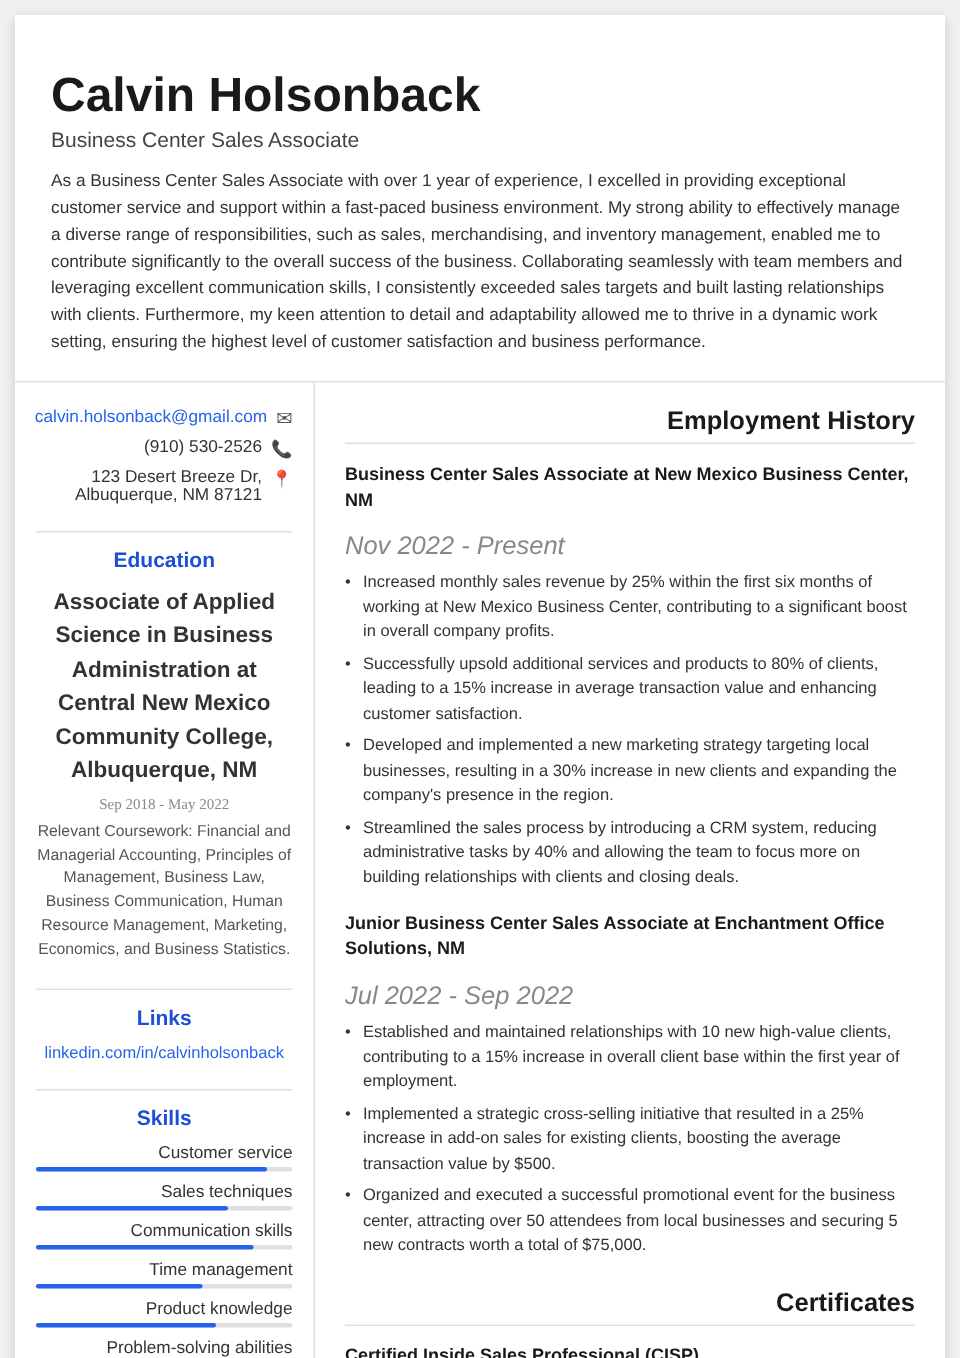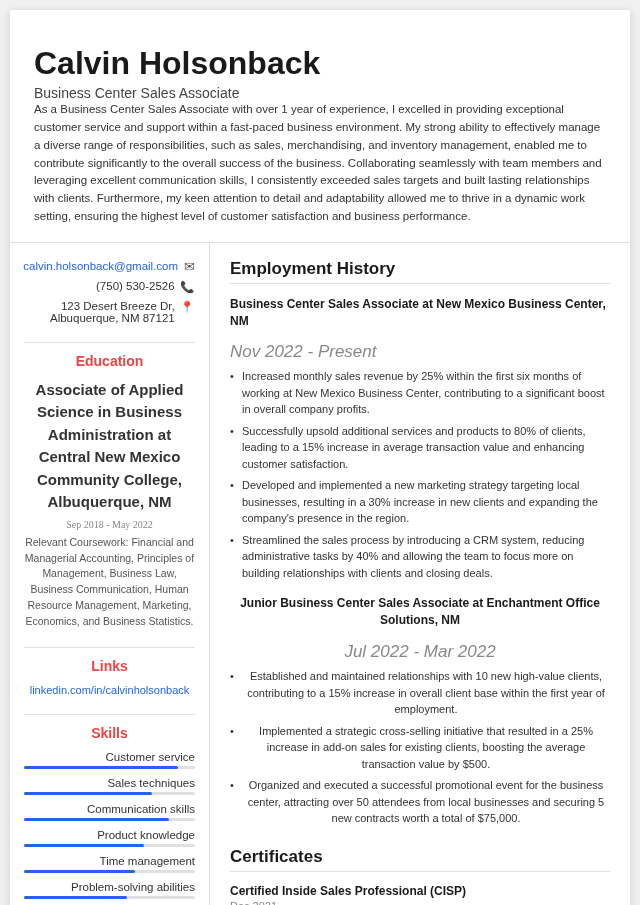--- a/index.html
+++ b/index.html
@@ -30,20 +30,21 @@
     .header-title {
       font-size: 14px;
       color: #444;
       margin-top: 4px;
       font-weight: 400;
     }
     .header-summary {
       font-size: 11.5px;
       color: #333;
       line-height: 1.55;
+      margin-top: 12px;
     }
     .body-layout {
       display: flex;
       flex-direction: row;
     }
     .left-column {
       width: 200px;
       min-width: 200px;
       border-right: 1px solid #e0e0e0;
       padding: 16px 14px;
@@ -78,21 +79,21 @@
       gap: 6px;
       font-size: 11.5px;
       color: #333;
       margin-bottom: 6px;
       justify-content: flex-end;
       text-align: right;
     }
     .section-title {
       font-size: 14px;
       font-weight: 700;
-      color: #ef4444;
+      color: #1d4ed8;
       text-align: center;
       margin-bottom: 10px;
     }
     .education-content {
       font-size: 11px;
       color: #333;
       text-align: center;
       line-height: 1.5;
     }
     .education-degree {
@@ -150,20 +151,21 @@
     .right-section {
       margin-bottom: 20px;
     }
     .right-section-title {
       font-size: 17px;
       font-weight: 700;
       color: #1a1a1a;
       margin-bottom: 12px;
       border-bottom: 1px solid #e0e0e0;
       padding-bottom: 4px;
+      text-align: right;
     }
     .job-title {
       font-size: 12px;
       font-weight: 700;
       color: #1a1a1a;
       line-height: 1.4;
     }
     .job-date {
       font-size: 17px;
       color: #888;
@@ -214,21 +216,21 @@
   <div class="body-layout">
 
     <div class="left-column">
 
       <div class="left-section">
         <div class="contact-item">
           <span class="contact-text">calvin.holsonback@gmail.com</span>
           <span class="icon">✉</span>
         </div>
         <div class="phone-item">
-          <span>(750) 530-2526</span>
+          <span>(910) 530-2526</span>
           <span class="icon">📞</span>
         </div>
         <div class="address-item">
           <div style="text-align:right;">
             <span>123 Desert Breeze Dr,</span><br>
             <span>Albuquerque, NM 87121</span>
           </div>
           <span class="icon">📍</span>
         </div>
       </div>
@@ -271,29 +273,29 @@
         <div class="skill-bar-fill" style="width:75%"></div>
       </div>
     </li>
             <li class="skill-item">
       <span class="skill-name">Communication skills</span>
       <div class="skill-bar-container">
         <div class="skill-bar-fill" style="width:85%"></div>
       </div>
     </li>
             <li class="skill-item">
+      <span class="skill-name">Time management</span>
+      <div class="skill-bar-container">
+        <div class="skill-bar-fill" style="width:65%"></div>
+      </div>
+    </li>
+            <li class="skill-item">
       <span class="skill-name">Product knowledge</span>
       <div class="skill-bar-container">
         <div class="skill-bar-fill" style="width:70%"></div>
-      </div>
-    </li>
-            <li class="skill-item">
-      <span class="skill-name">Time management</span>
-      <div class="skill-bar-container">
-        <div class="skill-bar-fill" style="width:65%"></div>
       </div>
     </li>
             <li class="skill-item">
       <span class="skill-name">Problem-solving abilities</span>
       <div class="skill-bar-container">
         <div class="skill-bar-fill" style="width:60%"></div>
       </div>
     </li>
           </ul>
       </div>
@@ -308,23 +310,23 @@
             <div style="margin-bottom: 14px;">
               <div class="job-title">Business Center Sales Associate at New Mexico Business Center, NM</div>
               <div class="job-date">Nov 2022 - Present</div>
               <ul class="job-bullets">
                 <li>Increased monthly sales revenue by 25% within the first six months of working at New Mexico Business Center, contributing to a significant boost in overall company profits.</li>
                 <li>Successfully upsold additional services and products to 80% of clients, leading to a 15% increase in average transaction value and enhancing customer satisfaction.</li>
                 <li>Developed and implemented a new marketing strategy targeting local businesses, resulting in a 30% increase in new clients and expanding the company's presence in the region.</li>
                 <li>Streamlined the sales process by introducing a CRM system, reducing administrative tasks by 40% and allowing the team to focus more on building relationships with clients and closing deals.</li>
               </ul>
             </div>
-            <div style="margin-bottom: 14px; text-align: center;">
+            <div style="margin-bottom: 14px;">
               <div class="job-title">Junior Business Center Sales Associate at Enchantment Office Solutions, NM</div>
-              <div class="job-date">Jul 2022 - Mar 2022</div>
+              <div class="job-date">Jul 2022 - Sep 2022</div>
               <ul class="job-bullets">
                 <li>Established and maintained relationships with 10 new high-value clients, contributing to a 15% increase in overall client base within the first year of employment.</li>
                 <li>Implemented a strategic cross-selling initiative that resulted in a 25% increase in add-on sales for existing clients, boosting the average transaction value by $500.</li>
                 <li>Organized and executed a successful promotional event for the business center, attracting over 50 attendees from local businesses and securing 5 new contracts worth a total of $75,000.</li>
               </ul>
             </div>
           </div>
       </div>
 
       <div class="right-section">

